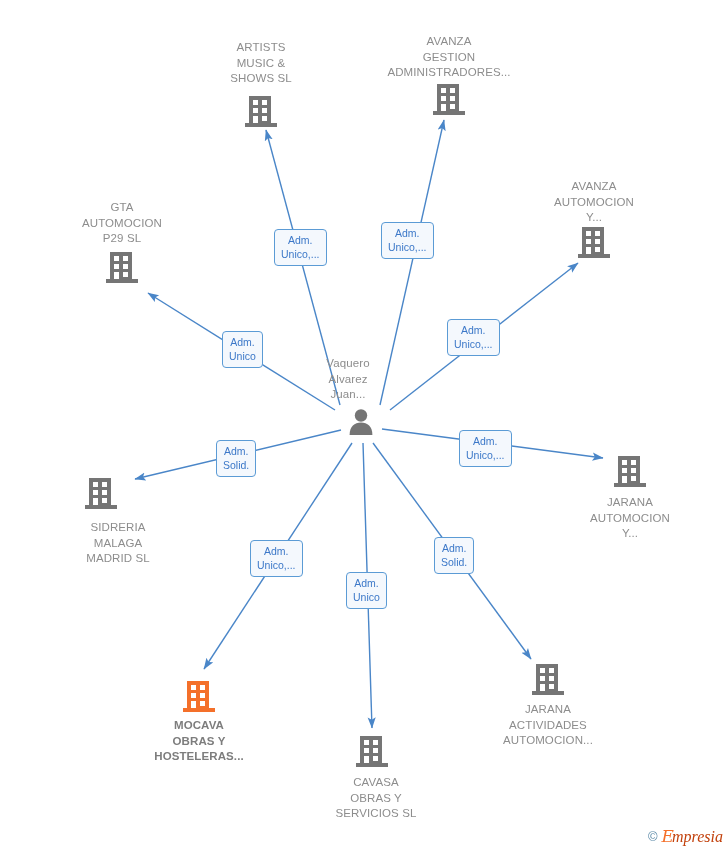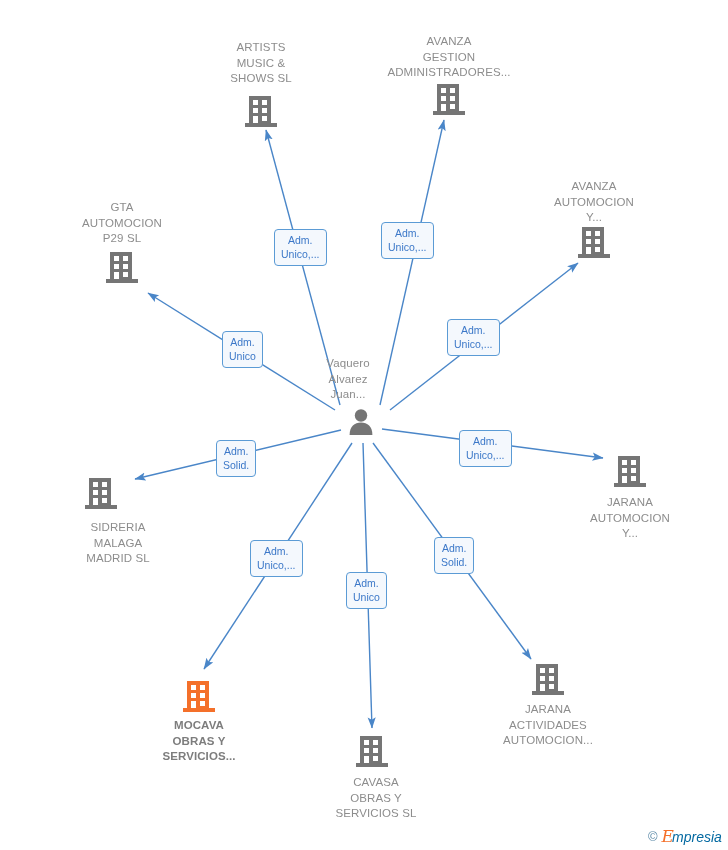--- a/index.html
+++ b/index.html
@@ -71,24 +71,24 @@
     font-size: 13px;
   }
   .wm-e {
     color: #f4702a;
     font-family: "DejaVu Serif", serif;
     font-style: italic;
     font-size: 17px;
     line-height: 1;
   }
   .wm-rest {
-    color: #0369a1;
-    font-family: Liberation Sans, sans-serif;
+    color: #c2410c;
+    font-family: Liberation Serif, serif;
     font-style: italic;
-    font-size: 14px;
+    font-size: 16px;
     line-height: 1;
     margin-left: -2px;
   }
 </style>
 </head>
 <body>
 
 <div id="canvas">
 
   <svg id="edges" viewBox="0 0 728 850">
@@ -235,21 +235,21 @@
             <rect x="18" y="14" width="5" height="5" fill="#ffffff"></rect>
             <rect x="9" y="22" width="5" height="7" fill="#ffffff"></rect>
             <rect x="18" y="22" width="5" height="5" fill="#ffffff"></rect>
             <rect x="1" y="29" width="32" height="4" fill="#f4702a"></rect>
           </svg>
         </span>
       </div>
       <div class="node" style="left: 199px; top: 718px;">
         <div class="node-label highlight">MOCAVA
 OBRAS Y
-SERVICIOS...</div>
+HOSTELERAS...</div>
       </div>
       <div class="node" style="left: 372px; top: 734px;">
         <span class="node-icon">
           <svg class="icon-svg" width="34" height="36" viewBox="0 0 34 36" aria-hidden="true">
             <rect x="5" y="2" width="22" height="27" fill="#757575"></rect>
             <rect x="9" y="6" width="5" height="5" fill="#ffffff"></rect>
             <rect x="18" y="6" width="5" height="5" fill="#ffffff"></rect>
             <rect x="9" y="14" width="5" height="5" fill="#ffffff"></rect>
             <rect x="18" y="14" width="5" height="5" fill="#ffffff"></rect>
             <rect x="9" y="22" width="5" height="7" fill="#ffffff"></rect>

